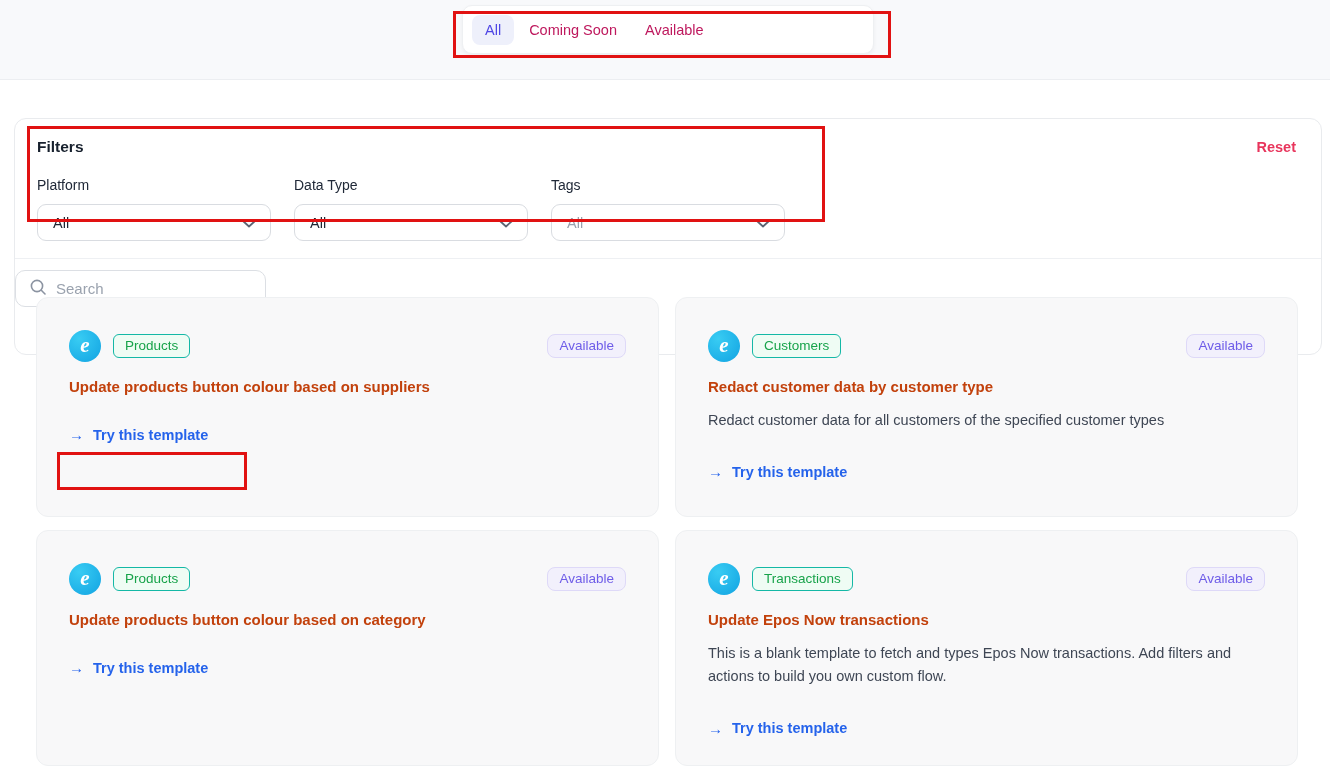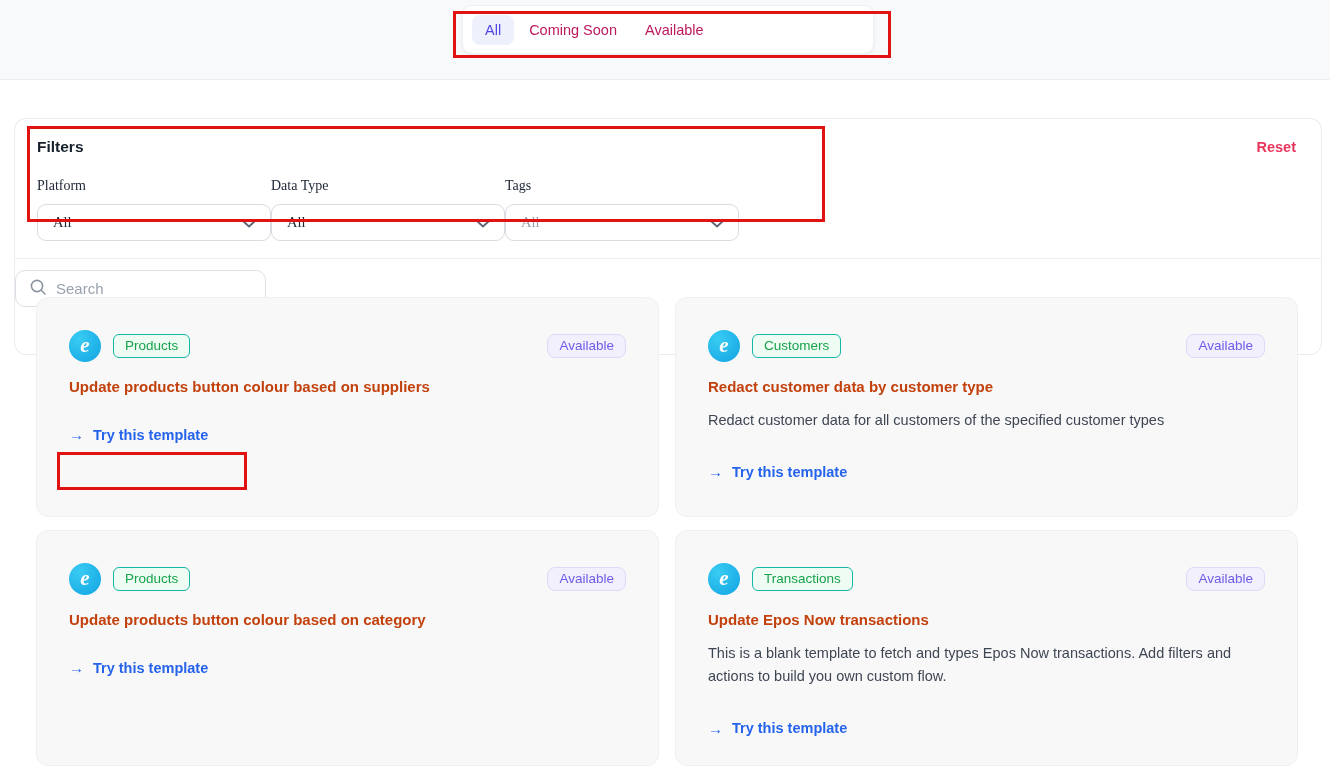--- a/index.html
+++ b/index.html
@@ -24,21 +24,21 @@
     white-space:nowrap;cursor:pointer;}
   .tab.active{background:#eef0fb;color:var(--indigo);font-weight:500;}
   
   .filters-panel{position:absolute;left:14px;top:82px;width:1308px;height:237px;
     background:#ffffff;border:1px solid var(--line);border-radius:12px;margin-top:36px;}
   .filters-head{display:flex;justify-content:space-between;align-items:center;
     padding:19px 25px 0 22px;}
   .filters-title{font-size:15.5px;font-weight:700;color:#17202d;}
   .reset-link{font-size:14.5px;font-weight:700;color:var(--reset);
     text-decoration:none;cursor:pointer;}
-  .filters-row{display:flex;padding:22px 0 0 22px;font-family:Liberation Serif, serif;}
+  .filters-row{display:flex;gap:23px;padding:22px 0 0 22px;}
   .filter-field{width:234px;}
   .filter-field label{display:block;font-size:14px;color:#202938;
     margin-bottom:11px;line-height:15px;}
   .select{height:37px;border:1px solid #d9dce1;border-radius:9px;background:#fff;
     display:flex;align-items:center;justify-content:space-between;
     padding:0 14px 0 15px;cursor:pointer;}
   .select .val{font-size:14.5px;color:#1f2733;}
   .select .val.placeholder{color:var(--muted);}
   .divider{height:1px;background:#eef0f3;margin-top:17px;}
   .search-row{display:flex;justify-content:flex-start;padding:11px 24px 0 0;}

